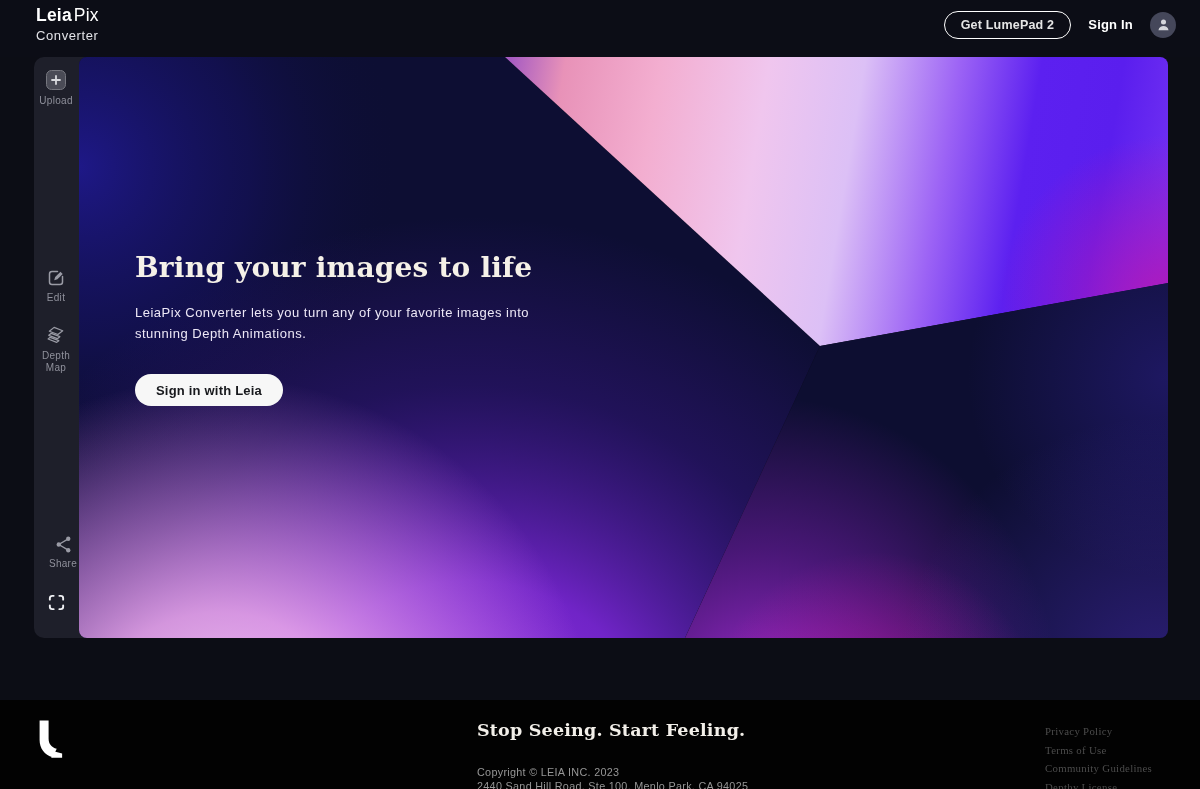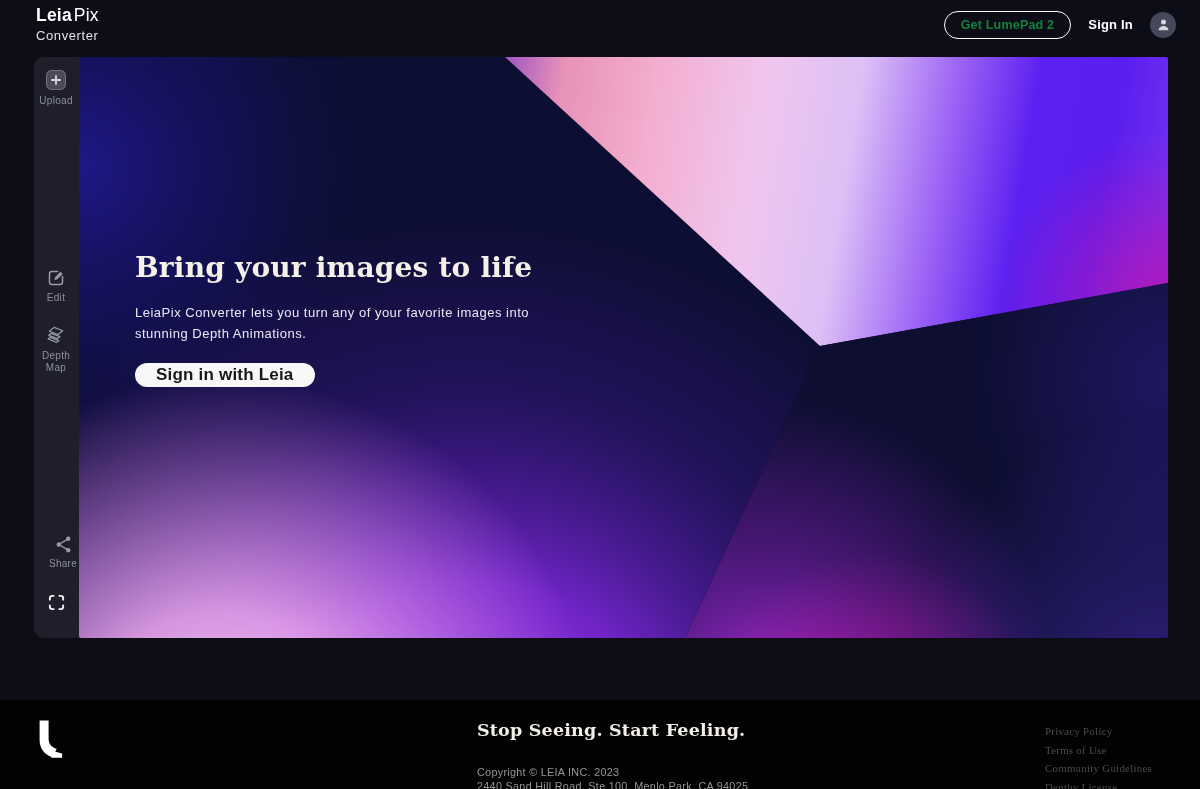--- a/index.html
+++ b/index.html
@@ -19,21 +19,21 @@
     padding: 0 24px 8px 36px;
   }
   .logo { line-height: 1; cursor: pointer; }
   .logo-row { font-size: 17.5px; color: #ffffff; letter-spacing: 0.2px; }
   .logo-bold { font-weight: 800; }
   .logo-light { font-weight: 300; margin-left: 2px; }
   .logo-sub { font-size: 13px; color: #e3e3e8; font-weight: 400; letter-spacing: 0.6px; margin-top: 4px; }
   .header-right { display: flex; align-items: center; gap: 17px; }
   .pill-btn {
     height: 28px; padding: 0 16px; border: 1.5px solid #ffffff; border-radius: 15px;
-    background: transparent; color: #15803d; font-size: 12.5px; font-weight: 700;
+    background: transparent; color: #e5e5e5; font-size: 12.5px; font-weight: 700;
     letter-spacing: 0.2px; display: flex; align-items: center; cursor: pointer;
     font-family: "Liberation Sans", sans-serif;
   }
   .signin-label { color: #ffffff; font-size: 13px; font-weight: 700; letter-spacing: 0.2px; cursor: pointer; }
   .avatar {
     width: 26px; height: 26px; border-radius: 50%; background: #45475a;
     display: flex; align-items: center; justify-content: center; cursor: pointer;
   }
 
   
@@ -52,36 +52,36 @@
   }
   .tool-upload { top: 12px; }
   .tool-edit { top: 211px; }
   .tool-depth { top: 268px; }
   .tool-share { top: 478px; padding-left: 14px; }
   .tool-fullscreen { top: 536px; }
 
   
   .hero {
     position: absolute; left: 79px; top: 57px; width: 1089px; height: 581px;
-    border-radius: 2px; overflow: hidden;
+    border-radius: 8px; overflow: hidden;
   }
   .hero-bg { position: absolute; left: 0; top: 0; width: 100%; height: 100%; display: block; }
   .hero-content { position: absolute; left: 56px; top: 194px; width: 460px; }
   .hero-title {
     font-family: "DejaVu Serif", "Liberation Serif", serif;
     font-size: 28px; font-weight: 700; color: #f5f1e8; letter-spacing: 0.2px;
   }
   .hero-desc {
     margin-top: 18px; max-width: 412px;
     font-size: 13px; line-height: 21px; letter-spacing: 0.5px;
     color: #ece7f6; font-weight: 500;
   }
   .cta-btn {
-    margin-top: 19px; height: 24px; padding: 0 21px; border: none; border-radius: 17px;
-    background: #f7f7f7; color: #17181c; font-size: 17px; font-weight: 700;
+    margin-top: 30px; height: 32px; padding: 0 21px; border: none; border-radius: 17px;
+    background: #f7f7f7; color: #17181c; font-size: 13px; font-weight: 700;
     letter-spacing: 0.2px; display: inline-flex; align-items: center; cursor: pointer;
     font-family: "Liberation Sans", sans-serif;
   }
 
   
   .footer {
     position: absolute; left: 0; top: 700px; width: 1200px; height: 117px;
     background: #020202;
   }
   .footer-logo { position: absolute; left: 36px; top: 692px; }

